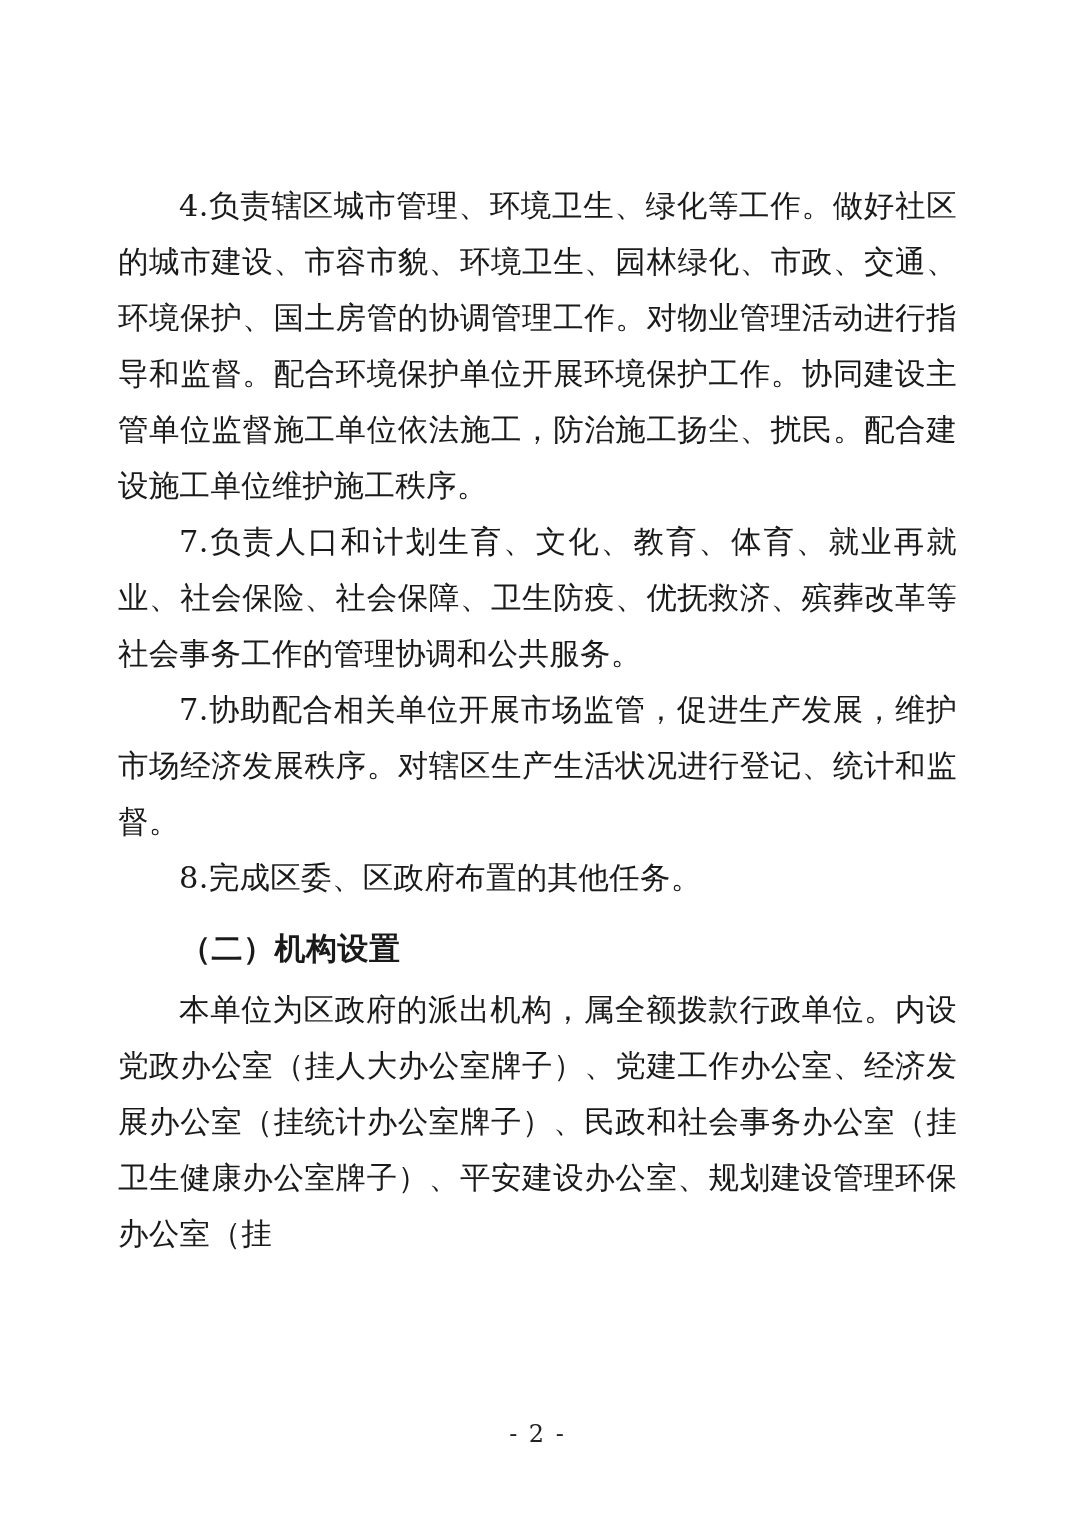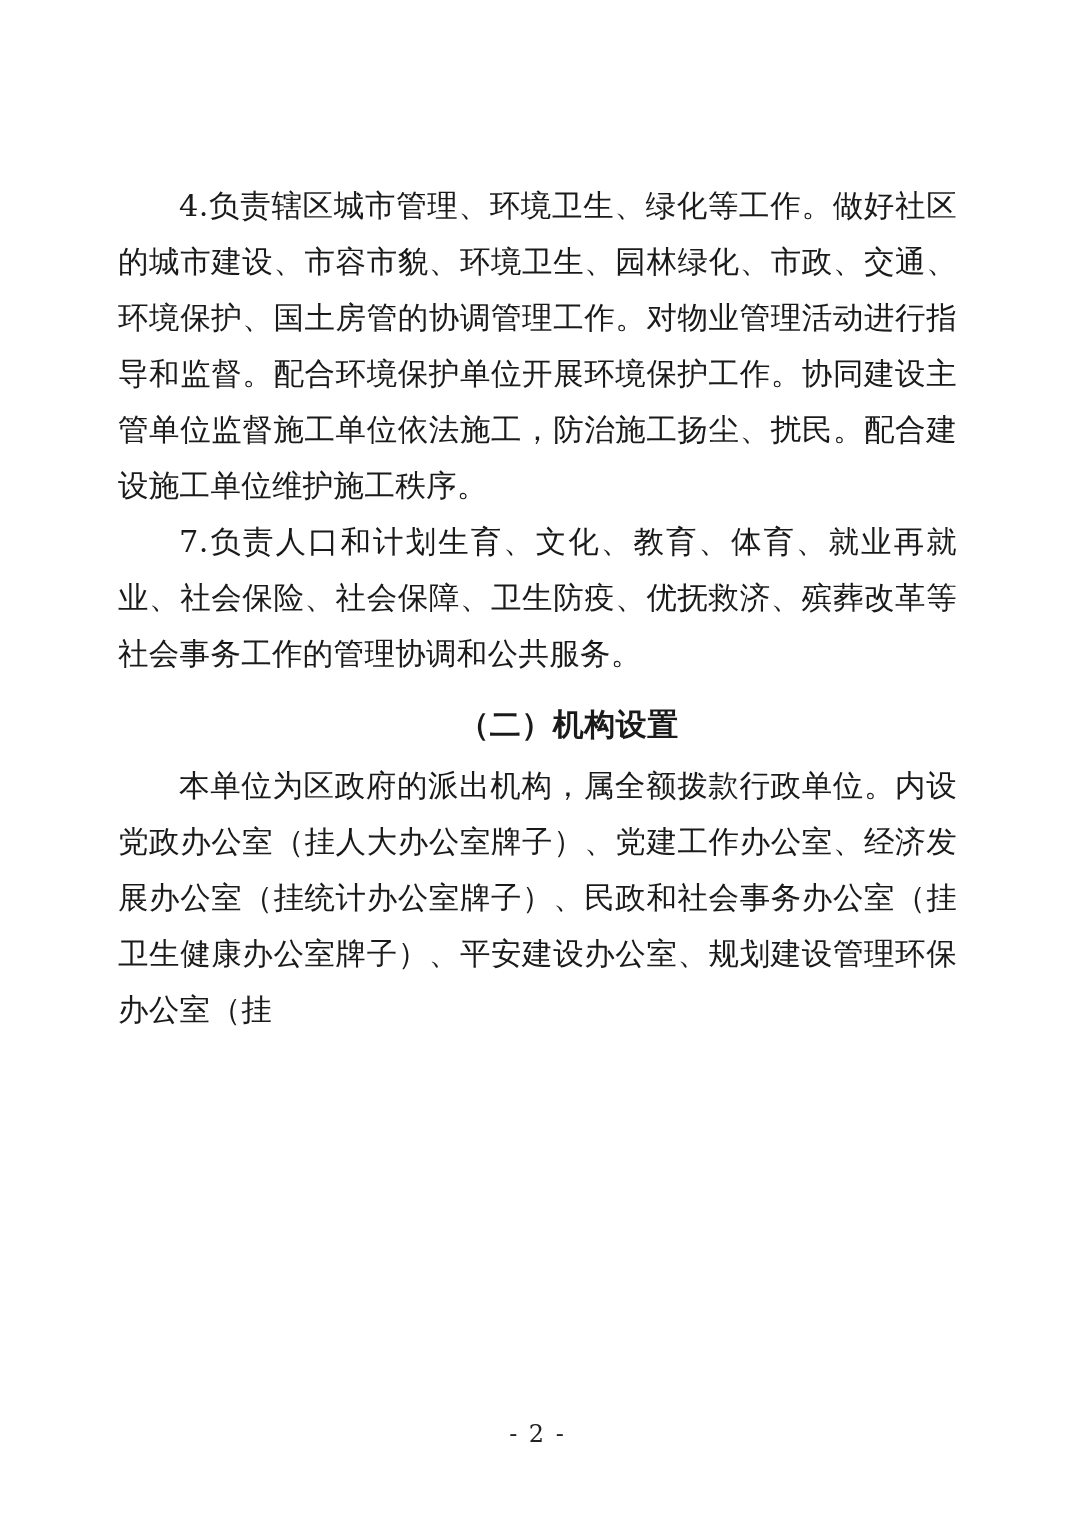--- a/index.html
+++ b/index.html
@@ -35,21 +35,20 @@
     font-family: "DejaVu Serif", "Liberation Serif", serif;
   }
   .heading {
     font-size: 31px;
     line-height: 64px;
     text-indent: 2em;
     margin: 6px 0 2px 0;
     font-weight: bold;
     font-family: "DejaVu Sans", "Liberation Sans", sans-serif;
     letter-spacing: 0.5px;
-    text-align: center;
   }
   .spacer-sm { height: 4px; }
   #footer {
     position: absolute;
     left: 0;
     right: 0;
     bottom: 72px;
     text-align: center;
     font-size: 24px;
     color: #222;
@@ -57,20 +56,22 @@
     letter-spacing: 2px;
   }
 </style>
 </head>
 <body>
 
 <div id="page">
 
   <p class="para">4.负责辖区城市管理、环境卫生、绿化等工作。做好社区的城市建设、市容市貌、环境卫生、园林绿化、市政、交通、环境保护、国土房管的协调管理工作。对物业管理活动进行指导和监督。配合环境保护单位开展环境保护工作。协同建设主管单位监督施工单位依法施工，防治施工扬尘、扰民。配合建设施工单位维护施工秩序。</p>
   <p class="para">7.负责人口和计划生育、文化、教育、体育、就业再就业、社会保险、社会保障、卫生防疫、优抚救济、殡葬改革等社会事务工作的管理协调和公共服务。</p>
+  <p class="para">7.协助配合相关单位开展市场监管，促进生产发展，维护市场经济发展秩序。对辖区生产生活状况进行登记、统计和监督。</p>
+  <p class="para">8.完成区委、区政府布置的其他任务。</p>
 
   <div class="spacer-sm"></div>
 
   <h2 class="heading">（二）机构设置</h2>
 
   <p class="para">本单位为区政府的派出机构，属全额拨款行政单位。内设党政办公室（挂人大办公室牌子）、党建工作办公室、经济发展办公室（挂统计办公室牌子）、民政和社会事务办公室（挂卫生健康办公室牌子）、平安建设办公室、规划建设管理环保办公室（挂</p>
 
 </div>
 
 <div id="footer">- 2 -</div>

